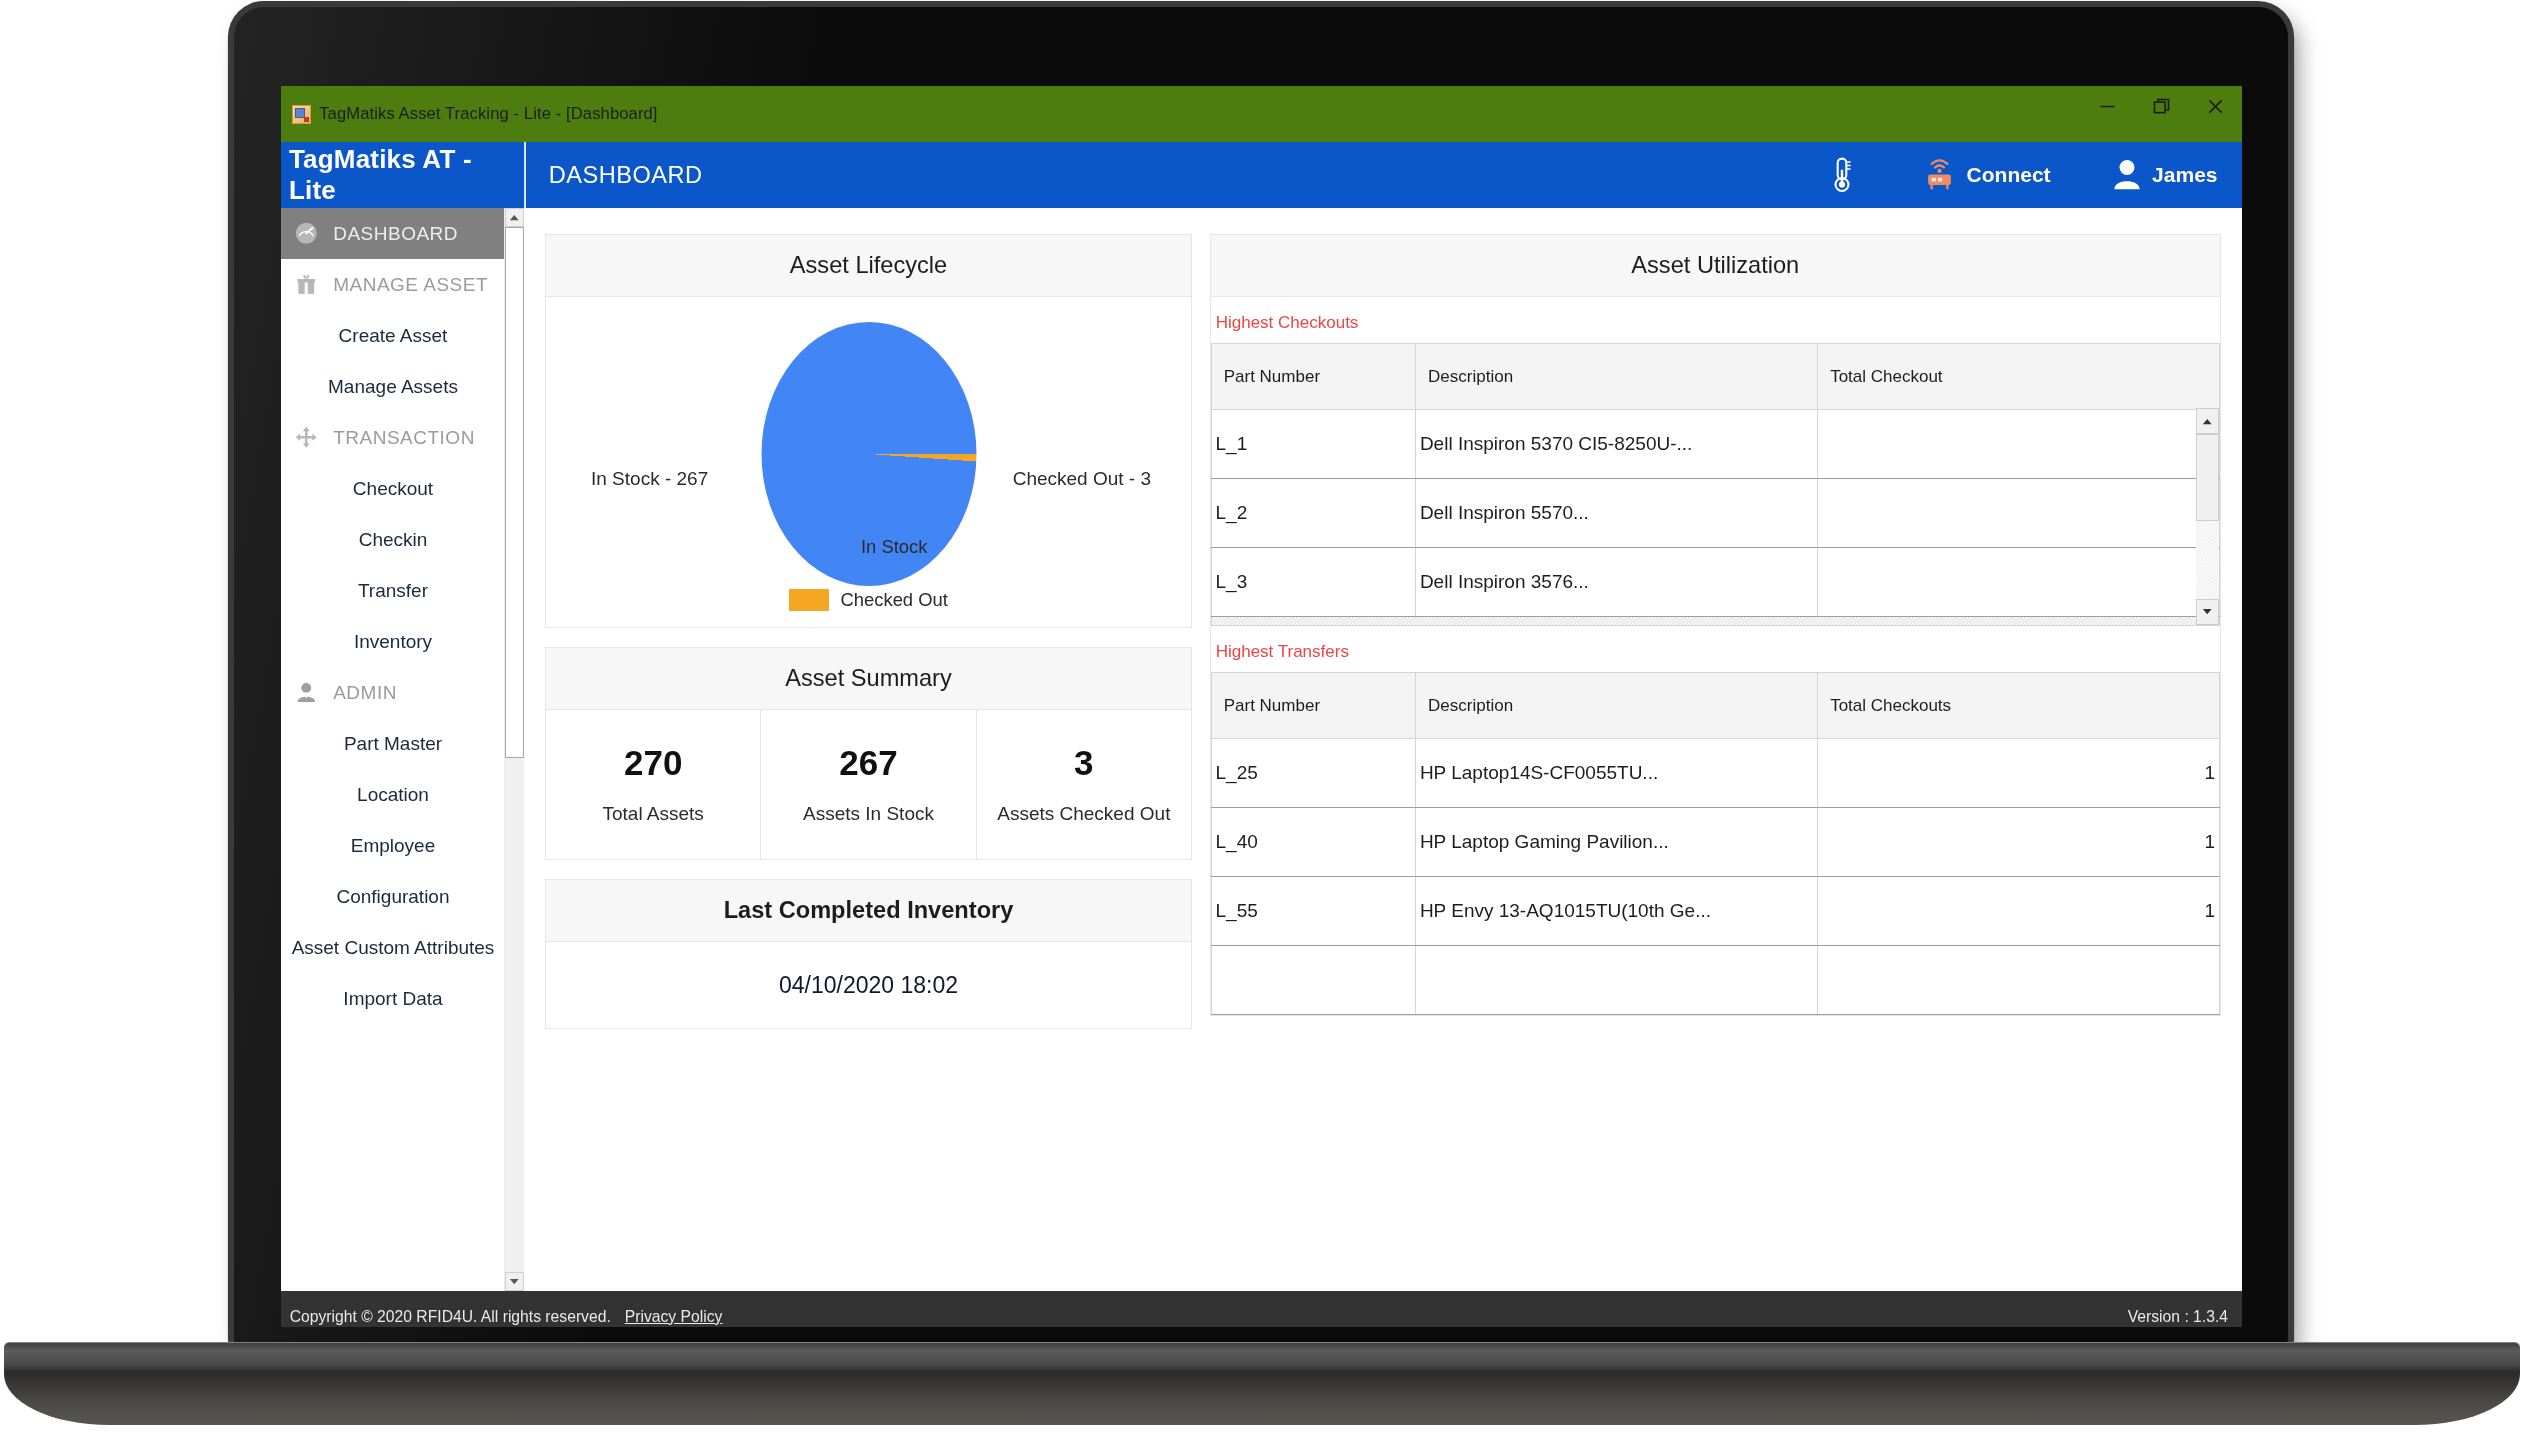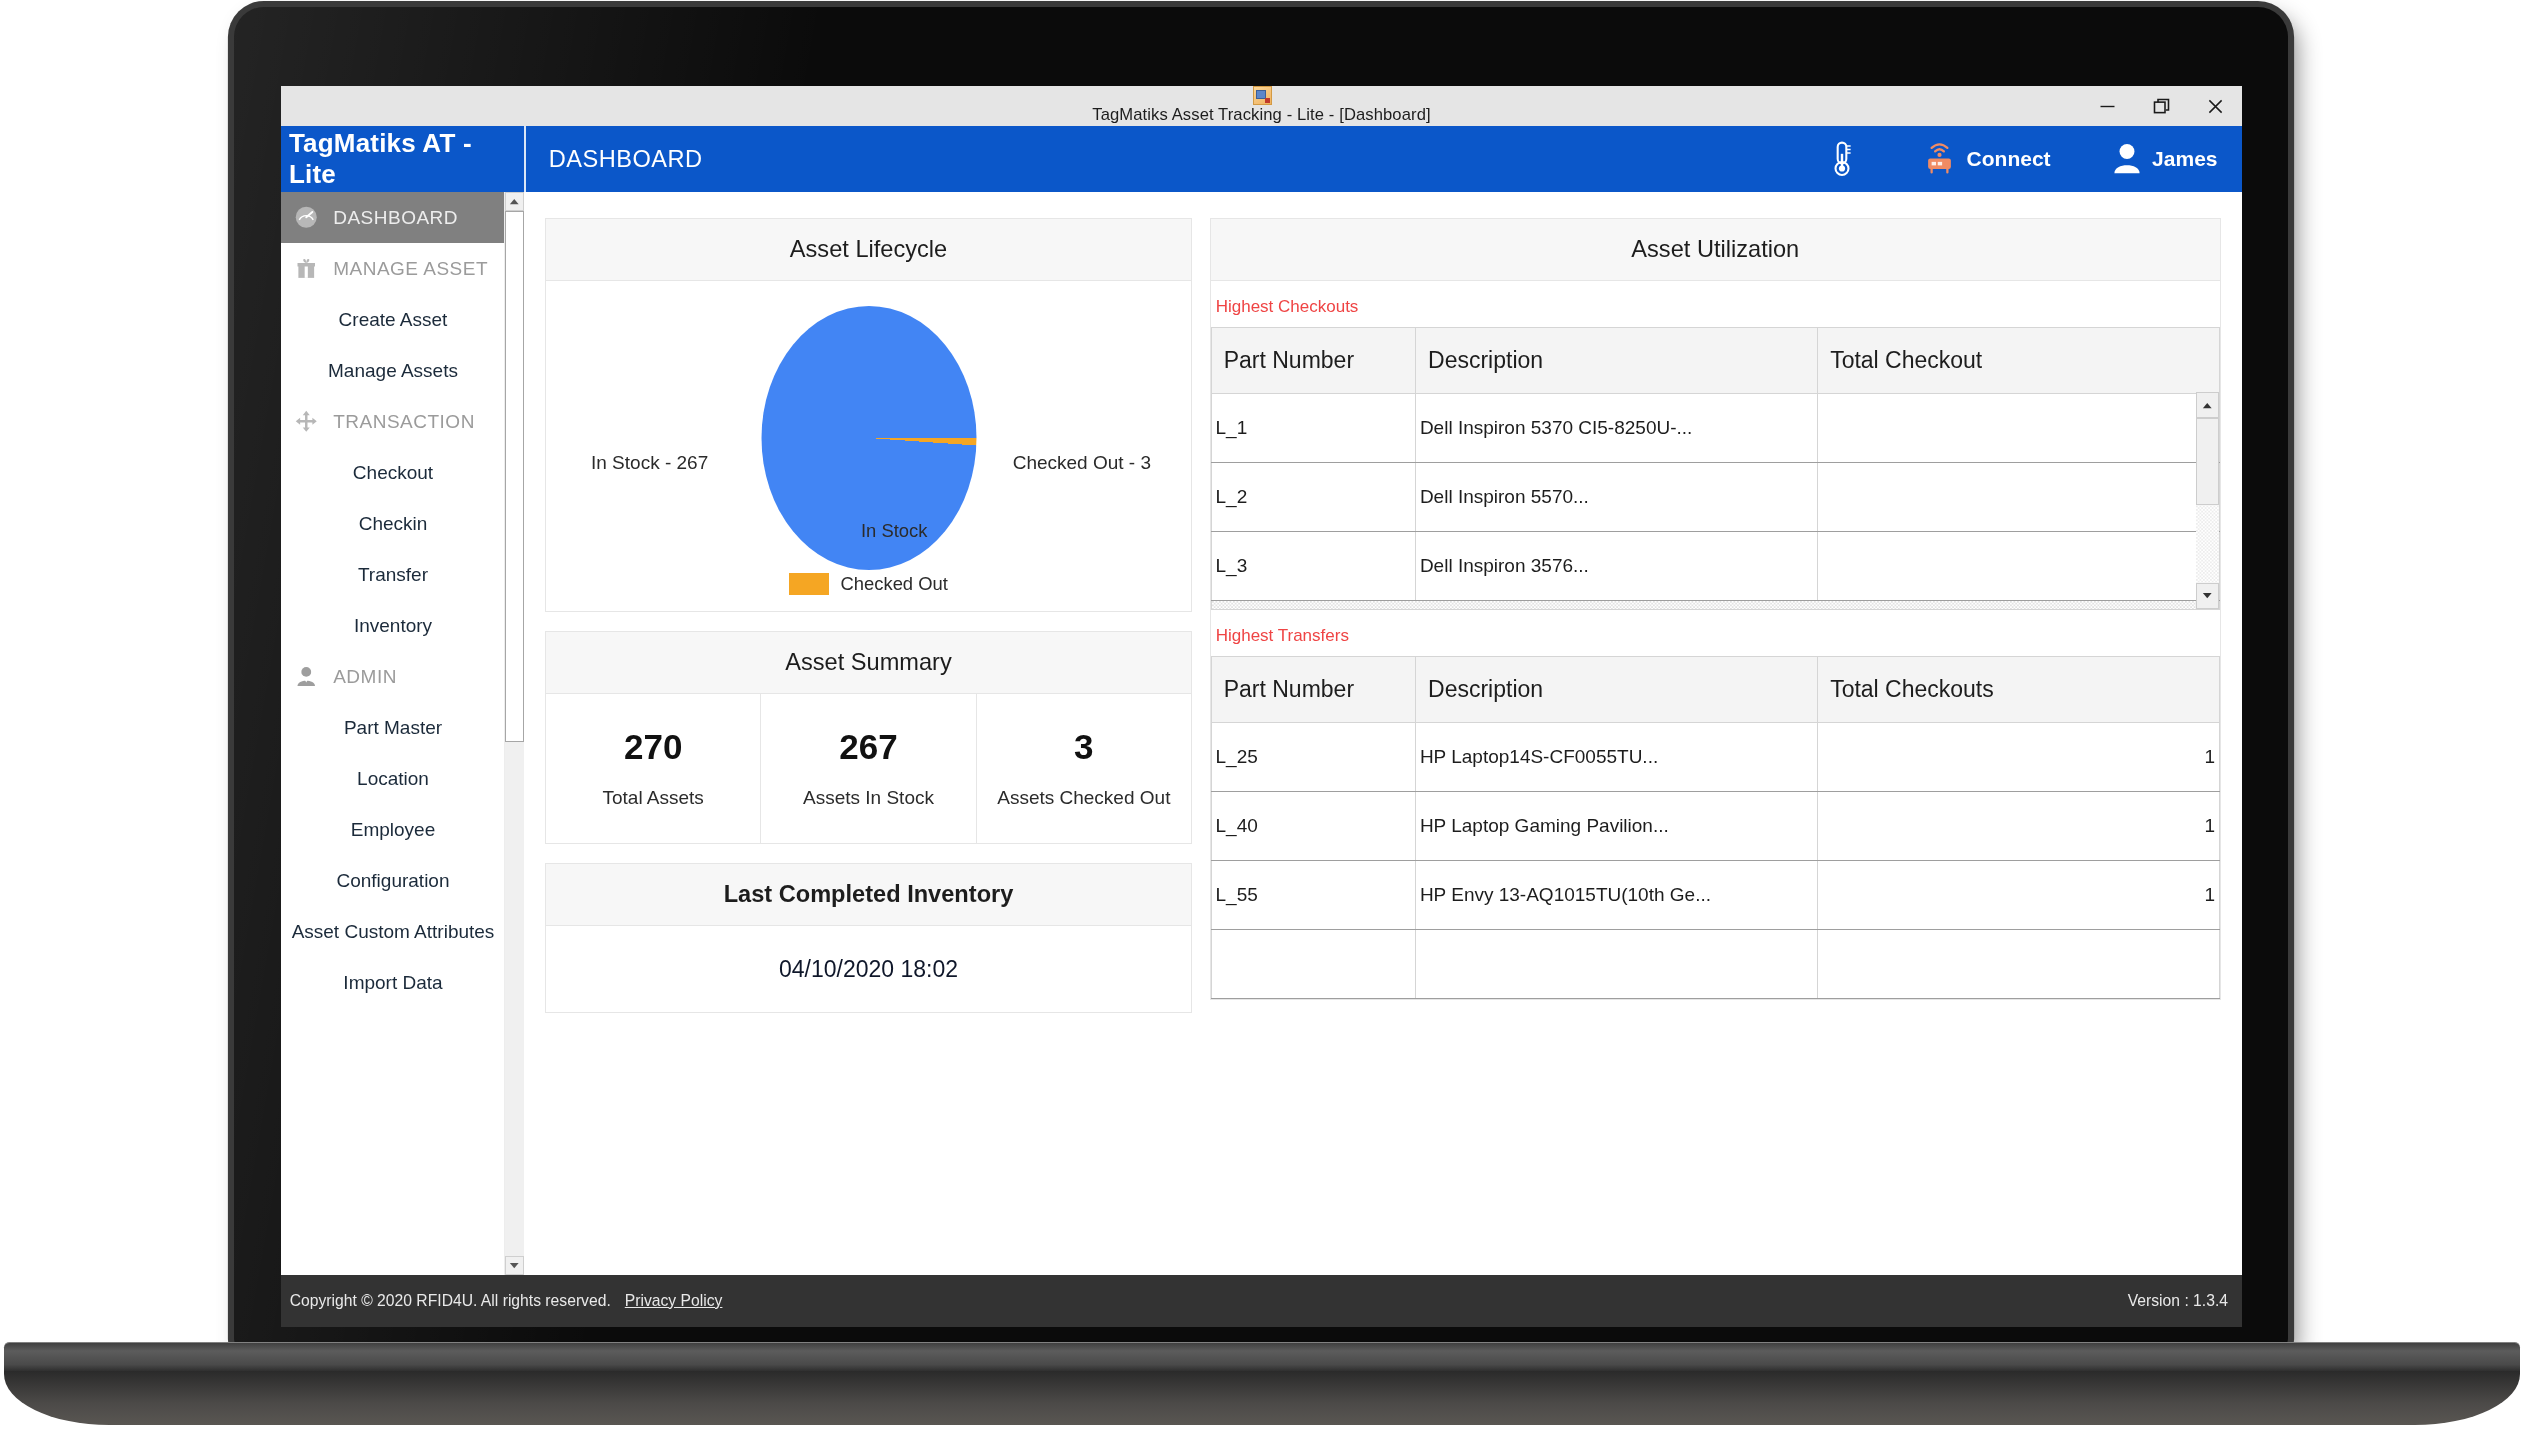--- a/index.html
+++ b/index.html
@@ -40,21 +40,21 @@
   }
 
   
   #app{
     position:absolute;left:281px;top:86px;width:1961px;height:1241px;
     background:#ffffff;overflow:hidden;
     font-family:"Liberation Sans",sans-serif;
   }
 
   
-  .titlebar{height:40px;background:#e5e5e5;display:flex;align-items:center;position:relative;flex-direction:column;}
+  .titlebar{height:56px;background:#4d7c0f;display:flex;align-items:center;position:relative;}
   .tb-icon{width:19px;height:19px;margin-left:10.5px;margin-right:8.7px;position:relative;flex:none;}
   .tb-icon .sq1{position:absolute;left:0;top:0;width:19px;height:19px;background:linear-gradient(145deg,#fbd79a,#f0b25e);border:0.9px solid #d39a44;box-sizing:border-box;}
   .tb-icon .sq2{position:absolute;left:3.5px;top:3.5px;width:9.6px;height:9.6px;background:#5c86c9;border:0.9px solid #3d5f96;box-sizing:border-box;}
   .tb-icon .sq3{position:absolute;right:1.7px;bottom:1.7px;width:5.2px;height:5.2px;background:#c0392b;}
   .tb-title{font-size:16.6px;color:#1d1d1d;letter-spacing:0.1px;white-space:nowrap;}
   .tb-btns{position:absolute;right:0;top:0;height:40px;display:flex;}
   .tb-btn{width:54px;height:40px;display:flex;align-items:center;justify-content:center;color:#1a1a1a;}
   .tb-btn svg{display:block;}
 
   
@@ -125,21 +125,21 @@
   
   .inv-body{height:86px;display:flex;align-items:center;justify-content:center;}
   .inv-val{font-size:23px;color:#0f172a;}
 
   
   .util-body{padding:0;}
   .sec-title{font-size:17px;color:#ef4444;padding:15.7px 5.2px 10.5px 5.2px;}
   table.grid{width:100%;border-collapse:collapse;table-layout:fixed;}
   table.grid th{
     background:#f4f4f4;border:0.9px solid #d5d5d5;border-left:none;
-    height:65px;text-align:left;font-weight:normal;font-size:23px;color:#1d1d1d;padding:0 12.2px;
+    height:65px;text-align:left;font-weight:normal;font-size:17px;color:#1d1d1d;padding:0 12.2px;
   }
   table.grid th:first-child{border-left:0.9px solid #d5d5d5;}
   table.grid td{
     border-bottom:0.9px solid #9e9e9e;border-right:0.9px solid #d5d5d5;
     height:68px;font-size:19px;color:#1d1d1d;padding:0 4px;background:#fff;
   }
   table.grid td:first-child{border-left:0.9px solid #d5d5d5;}
   table.grid td.num{text-align:right;}
   .col-pn{width:179px;}
   .col-num{width:auto;}

